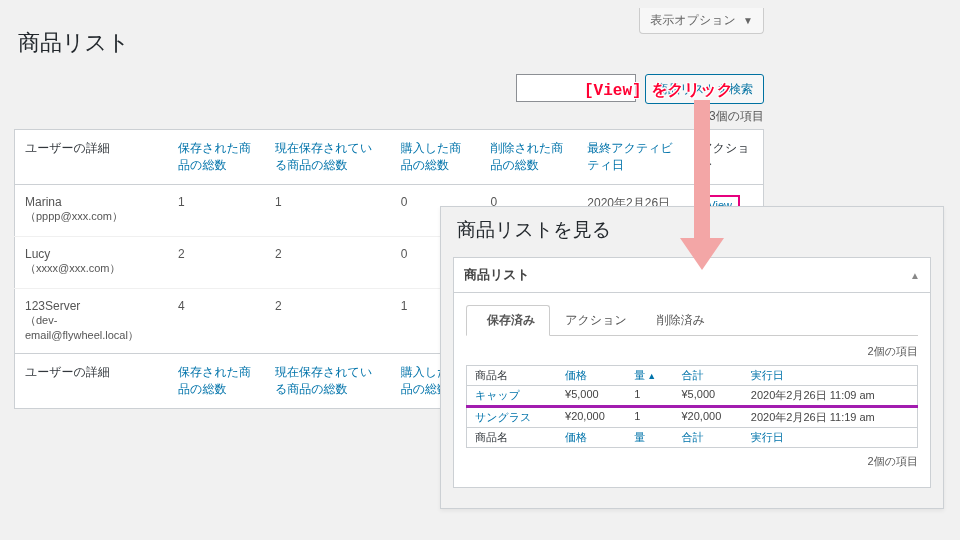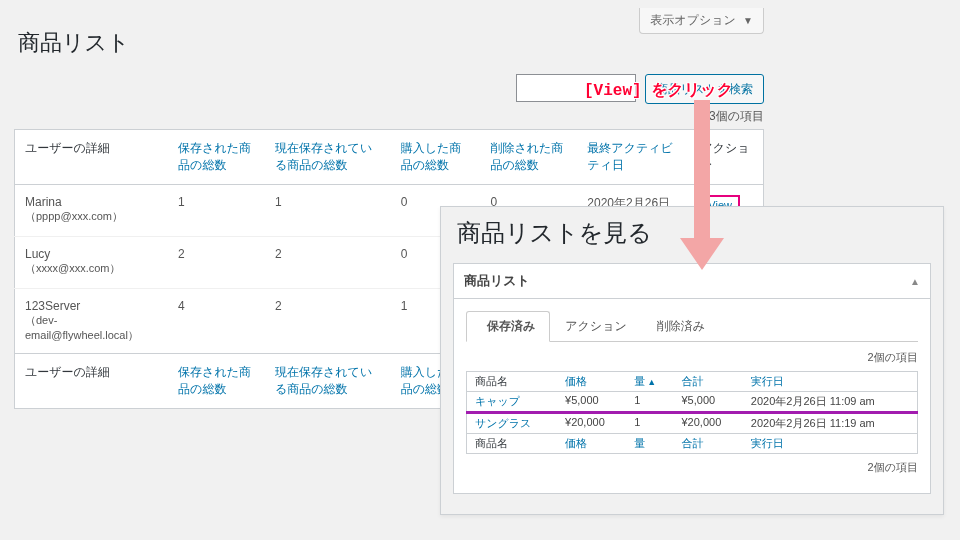--- a/index.html
+++ b/index.html
@@ -161,21 +161,21 @@
     left: 440px;
     top: 206px;
     width: 504px;
     background: #f1f1f1;
     border: 1px solid #ccd0d4;
     box-shadow: 0 2px 4px rgba(0,0,0,.06);
     padding: 0 12px 10px 12px;
     z-index: 10;
   }
   .detail h2 {
-    font-size: 24px;
+    font-size: 19px;
     font-weight: 400;
     color: #23282d;
     padding: 10px 0 14px 4px;
   }
   .postbox {
     background: #fff;
     border: 1px solid #ccd0d4;
     margin-bottom: 10px;
   }
   .postbox .hndle {

